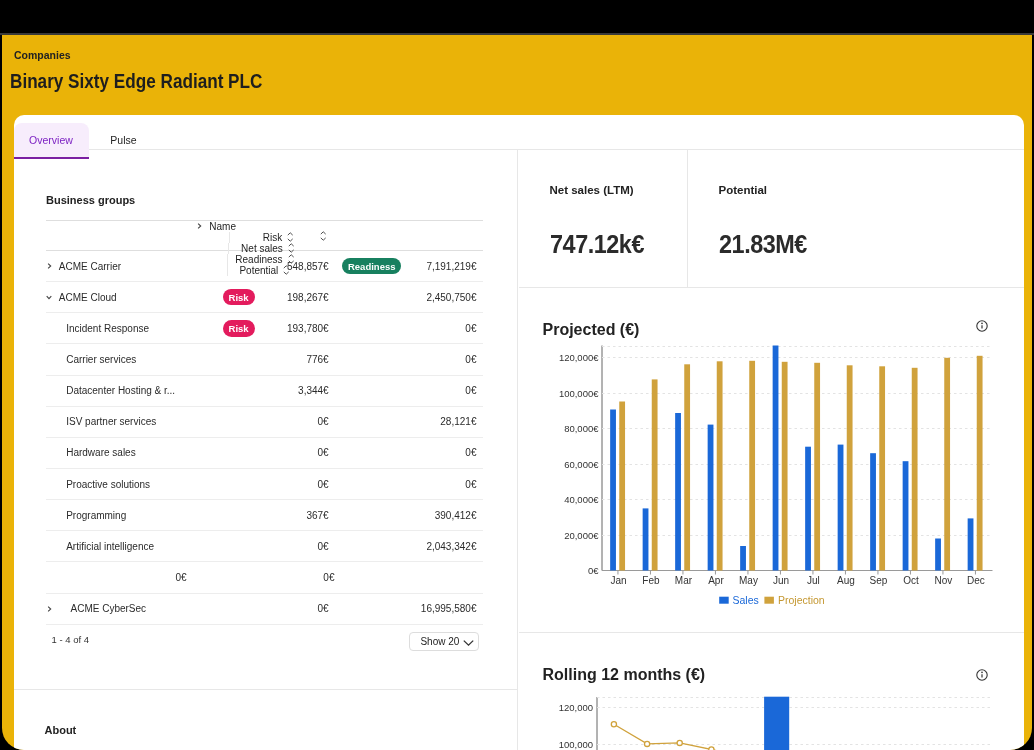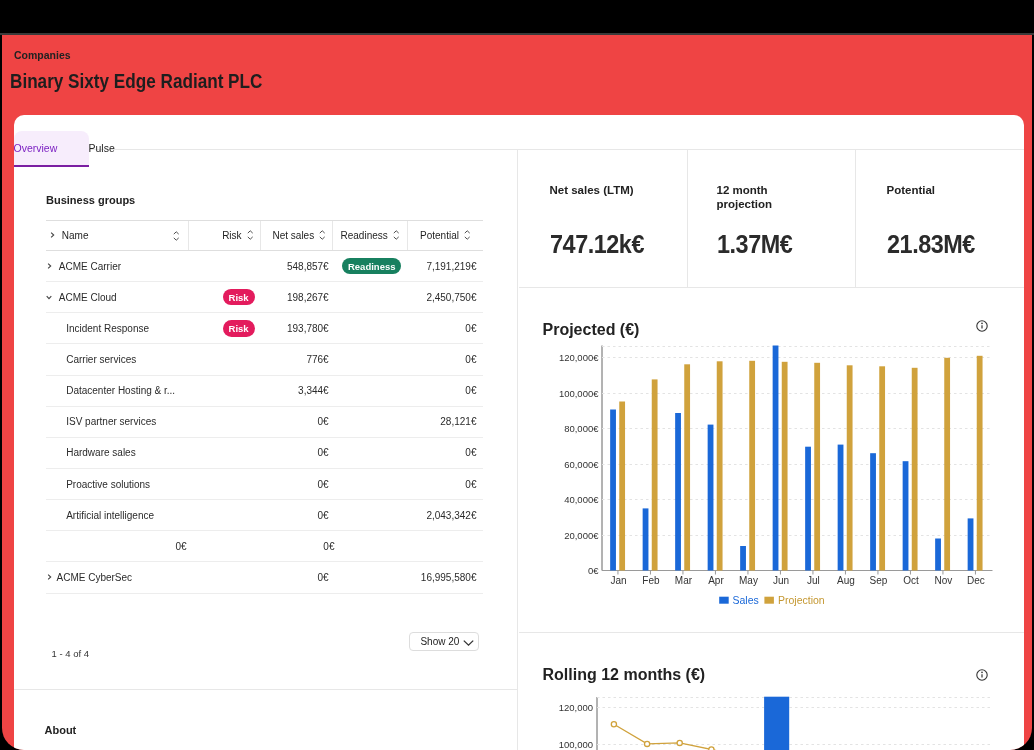--- a/index.html
+++ b/index.html
@@ -1,31 +1,31 @@
 <!DOCTYPE html>
 <html><head>
 <meta charset="utf-8">
 <style>
 * { margin:0; padding:0; box-sizing:border-box; -webkit-font-smoothing:antialiased; }
 html,body { width:1034px; height:750px; overflow:hidden; background:#000; font-family:"Liberation Sans", sans-serif; }
-.card { position:absolute; left:2px; top:35px; transform:translateZ(0); width:1030.4px; height:715px; background:#ef4444; border-radius:0 0 22px 22px; overflow:hidden; }
+.card { position:absolute; left:2px; top:35px; transform:translateZ(0); width:1030.4px; height:715px; background:#eab308; border-radius:0 0 22px 22px; overflow:hidden; }
 .topline { position:absolute; left:0; top:33px; width:1034px; height:2px; background:#3a3a3a; }
 .crumb { position:absolute; left:12px; top:14px; font-size:10.5px; font-weight:bold; color:#222; }
 .h1 { position:absolute; left:8px; top:35px; font-size:20px; font-weight:bold; color:#1e1e1e; transform:scaleX(0.857); transform-origin:0 0; white-space:nowrap; }
 .panel { position:absolute; left:11.5px; top:80px; width:1010px; height:635px; background:#fff; border-radius:10px 10px 0 0; }
 .tabs { position:absolute; left:0; top:0; width:1010px; height:35px; border-bottom:1px solid #e7e7e7; }
-.tab { position:absolute; top:16px; height:35px; line-height:35px; text-align:left; font-size:10.5px; }
+.tab { position:absolute; top:8px; height:35px; line-height:35px; text-align:center; font-size:10.5px; }
 .tab.active { left:0; width:75px; background:#f7edfc; color:#7d23c3; border-radius:8px 8px 0 0; font-weight:normal; }
 .tab.active::after { content:""; position:absolute; left:0; bottom:-1px; width:75px; height:2px; background:#7b1fa2; }
 .tab.t2 { left:75px; width:70px; color:#242424; }
 
 .left { position:absolute; left:0; top:35px; width:504px; height:600px; border-right:1px solid #e7e7e7; }
 .bgt { position:absolute; left:32.5px; top:43.5px; font-size:11px; font-weight:bold; color:#222; }
 .tbl { position:absolute; left:32.5px; top:69.5px; width:437px; font-size:10px; color:#2b2b2b; }
-.hrow { display:flex; height:31.5px; border-top:1px solid #dedede; border-bottom:1px solid #dedede; align-items:center; font-size:10px; color:#1f1f1f; }
+.hrow { display:flex; height:31.5px; border-top:1px solid #dedede; border-bottom:1px solid #dedede; align-items:center; font-size:10px; color:#1f1f1f;flex-direction:column; }
 .hc { position:relative; height:100%; display:flex; align-items:center; }
 .hc + .hc { border-left:1px solid #e7e7e7; }
 .hc1 { width:142px; padding-left:3px; }
 .hc2 { width:71.6px; padding-right:6.5px; }
 .hc3 { width:72.6px; padding-right:6.5px; }
 .hc4 { width:75.1px; padding-right:8px; }
 .hc5 { width:75.7px; padding-right:12.5px; }
 .hcr { justify-content:flex-end; }
 .sort { margin-left:5px; display:inline-block; }
 .row { display:flex; height:31.15px; border-bottom:1px solid #ededed; align-items:center; }
@@ -35,21 +35,21 @@
 .c3 { width:72.6px; justify-content:flex-end; padding-right:3.5px; }
 .c4 { width:75.1px; justify-content:flex-end; padding-right:5.8px; }
 .c5 { width:75.7px; justify-content:flex-end; padding-right:6.5px; }
 .chev { width:8px; display:flex; justify-content:center; margin-left:-1.5px; }
 .ind1 { padding-left:20.2px; }
 .ind2 { padding-left:8.6px; }
 .pill { opacity:0.999; display:inline-flex; align-items:center; justify-content:center; height:16.4px; border-radius:9px; padding:0 6px; color:rgba(255,255,255,0.99); font-weight:bold; font-size:9.5px; }
 .pill.risk { background:#e31b5d; }
 .pill.ready { background:#17805f; }
 .pager { position:absolute; left:32.5px; top:473px; width:437px; height:28px; }
-.pinfo { position:absolute; left:5.5px; top:25px; font-size:9.5px; color:#333; }
+.pinfo { position:absolute; left:5.5px; top:11px; font-size:9.5px; color:#333; }
 .show { position:absolute; right:3.6px; top:9px; width:70px; height:19px; border:1px solid #ddd; border-radius:4px; font-size:10px; color:#222; display:flex; align-items:center; padding-left:10px; }
 .show svg { position:absolute; right:4px; top:5.5px; }
 .lsep { position:absolute; left:0.5px; top:539px; width:504px; border-top:1px solid #e7e7e7; }
 .about { position:absolute; left:31px; top:574px; font-size:11px; font-weight:bold; color:#222; }
 
 .right { position:absolute; left:505px; top:35px; width:505px; height:600px; }
 .kpis { position:absolute; left:0; top:0; width:505px; height:138px; border-bottom:1px solid #e7e7e7; display:flex; }
 .kpi { width:168px; padding:33px 0 0 31px; }
 .kpi + .kpi { border-left:1px solid #e7e7e7; }
 .klabel { font-size:11.5px; font-weight:bold; color:#222; line-height:14.2px; white-space:nowrap; }
@@ -189,41 +189,50 @@
             <div class="c c1">
               <span class="ind1">Proactive solutions</span>
             </div>
             <div class="c c2"></div>
             <div class="c c3">0€</div>
             <div class="c c4"></div>
             <div class="c c5">0€</div>
           </div>
           <div class="row">
             <div class="c c1">
+              <span class="ind1">Programming</span>
+            </div>
+            <div class="c c2"></div>
+            <div class="c c3">367€</div>
+            <div class="c c4"></div>
+            <div class="c c5">390,412€</div>
+          </div>
+          <div class="row">
+            <div class="c c1">
               <span class="ind1">Artificial intelligence</span>
             </div>
             <div class="c c2"></div>
             <div class="c c3">0€</div>
             <div class="c c4"></div>
             <div class="c c5">2,043,342€</div>
           </div>
           <div class="row">
             <div class="c c2"></div>
             <div class="c c3">0€</div>
             <div class="c c4"></div>
             <div class="c c5">0€</div>
           </div>
           <div class="row">
             <div class="c c1">
               <span class="chev">
                 <svg width="8" height="8" viewBox="0 0 8 8">
                   <polyline points="3.1,1.7 5.7,4 3.1,6.3" fill="none" stroke="#454545" stroke-width="1.1"></polyline>
                 </svg>
               </span>
-              <span style="margin-left:4px">ACME CyberSec</span>
+              <span style="margin-left:18px">ACME CyberSec</span>
             </div>
             <div class="c c2"></div>
             <div class="c c3">0€</div>
             <div class="c c4"></div>
             <div class="c c5">16,995,580€</div>
           </div>
         </div>
       <div class="pager">
         <div class="pinfo">1 - 4 of 4</div>
         <div class="show">Show 20
@@ -233,24 +242,20 @@
         </div>
       </div>
       <div class="lsep"></div>
       <div class="about">About</div>
     </div>
     <div class="right">
       <div class="kpis">
         <div class="kpi">
             <div class="klabel">Net sales (LTM)</div>
             <div class="kval">747.12k€</div>
-          </div>
-        <div class="kpi kpi2">
-            <div class="klabel">12 month projection</div>
-            <div class="kval">1.37M€</div>
           </div>
         <div class="kpi">
             <div class="klabel">Potential</div>
             <div class="kval">21.83M€</div>
           </div>
       </div>
       <div class="proj">
         <div class="sect-title" style="top:32.5px">Projected (€)</div>
         <svg class="info" style="top:32px" width="12" height="12" viewBox="0 0 12 12">
             <circle cx="6" cy="6" r="5.2" fill="none" stroke="#333" stroke-width="1.1"></circle>

